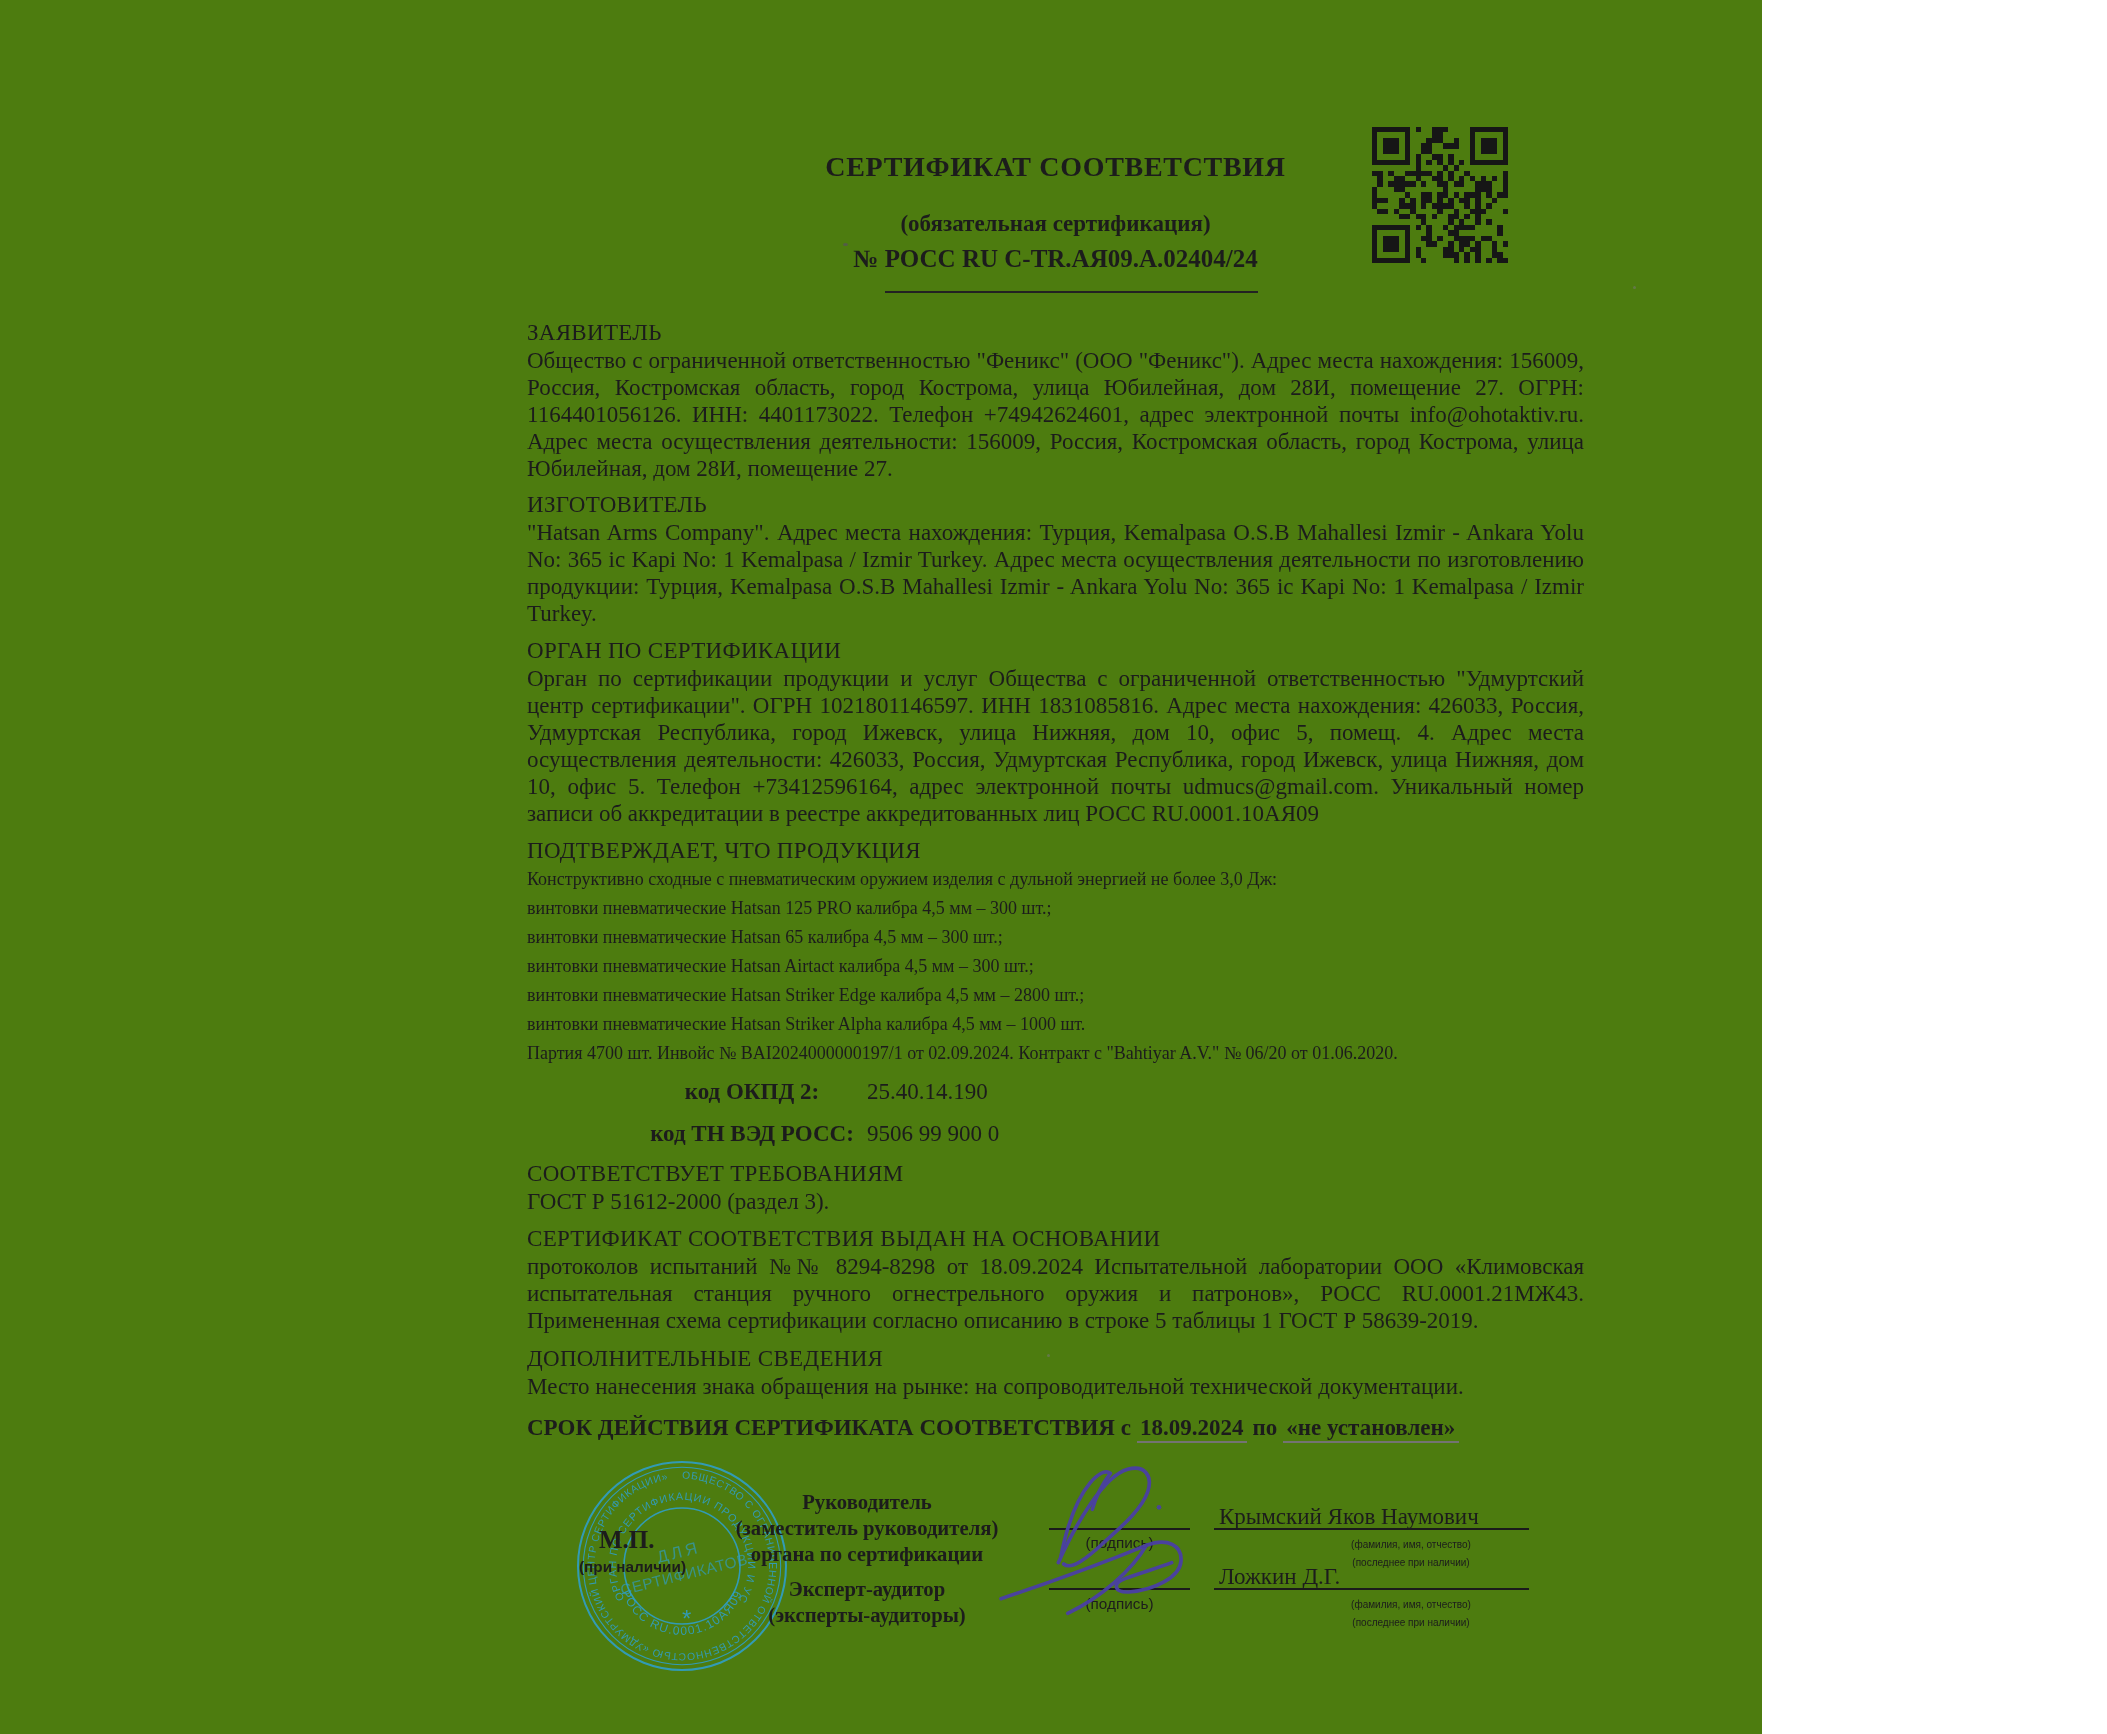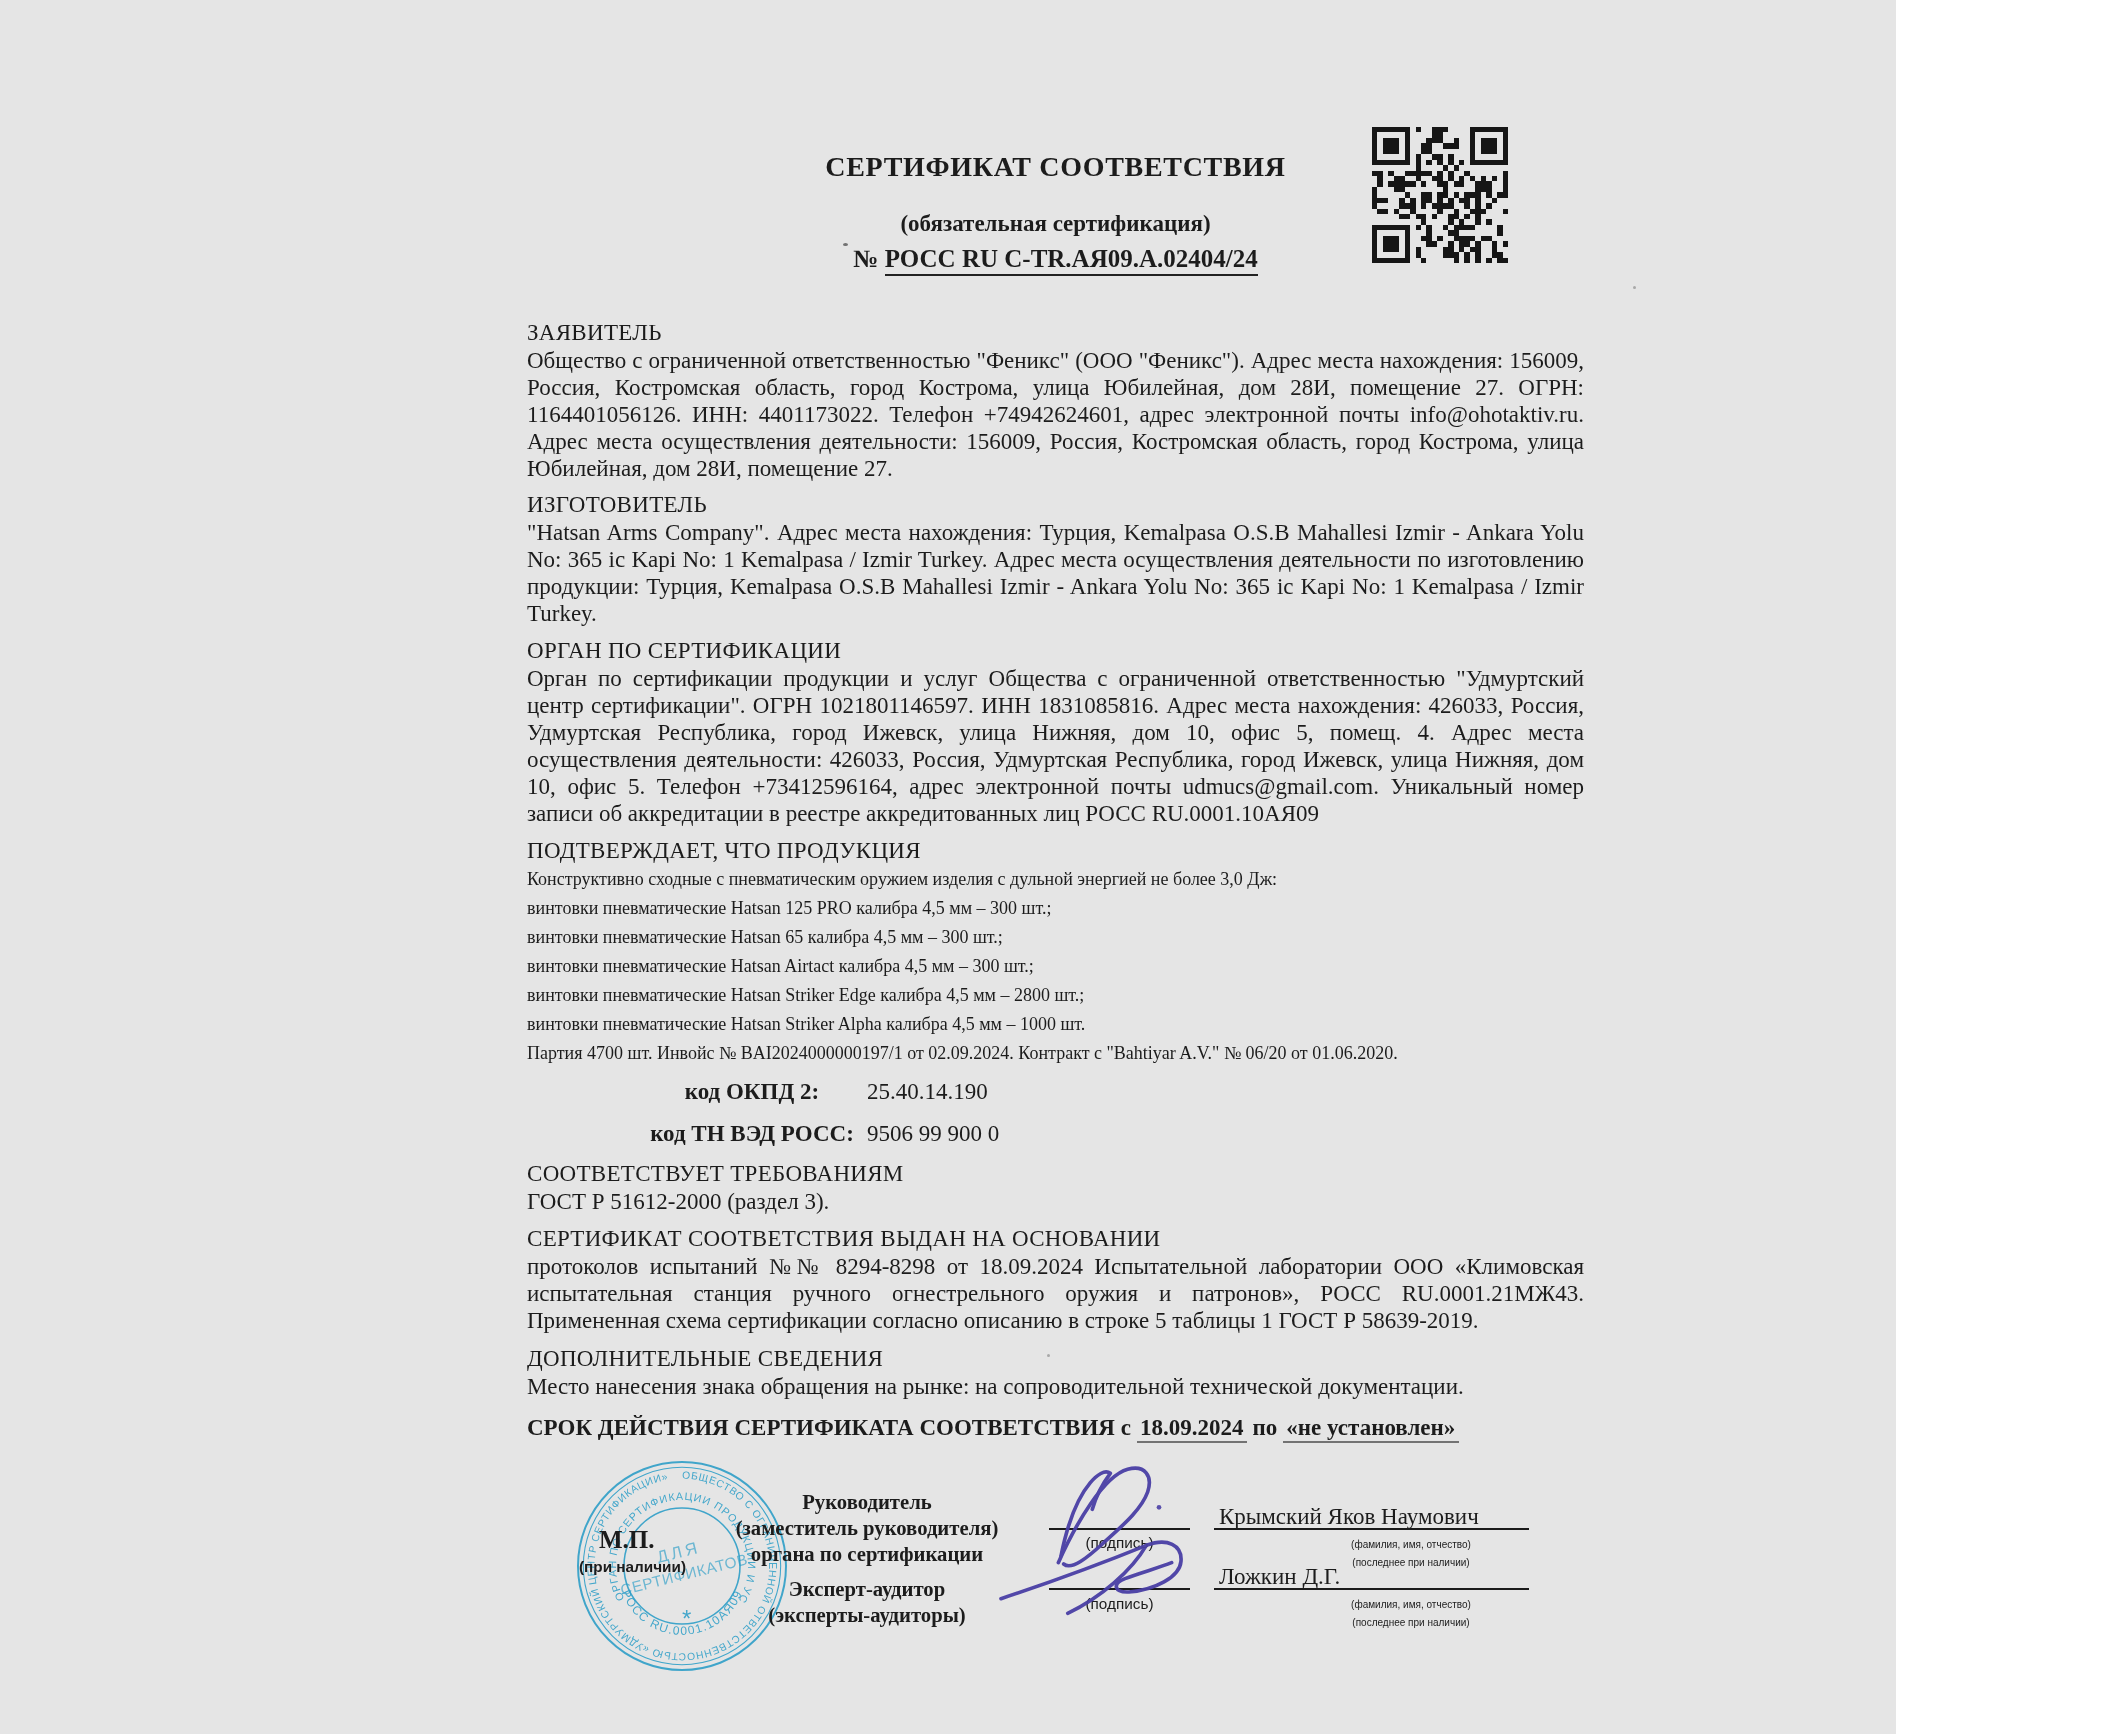--- a/index.html
+++ b/index.html
@@ -1,29 +1,29 @@
 <!DOCTYPE html>
 <html style="font-size:10.7px"><head>
 <meta charset="utf-8">
 <style>
   html,body{margin:0;padding:0;background:#ffffff;}
   .page{
     position:relative;
-    width:1896px;height:1734px;
-    background:#e5e5e5;
+    width:1762px;height:1734px;
+    background:#4d7c0f;
     font-family:"Liberation Serif", serif;
     color:#1c1c1c;
     overflow:hidden;
   }
   
   .header{position:absolute;left:527px;top:0;width:1057px;text-align:center;}
   .title{position:absolute;left:0;top:151px;width:100%;font-size:28px;font-weight:bold;letter-spacing:0.7px;}
   .subtitle{position:absolute;left:0;top:211px;width:100%;font-size:23px;font-weight:bold;}
   .cert-number{position:absolute;left:0;top:245px;width:100%;font-size:25px;font-weight:bold;}
-  .cert-number .num{border-bottom:2.7px solid #222;padding-bottom:2px;}
+  .cert-number .num{border-bottom:2.7px solid #222;padding-bottom:19px;}
   .ink-dot{position:absolute;left:843px;top:243px;width:5.3px;height:3.3px;border-radius:50%;background:#555;opacity:.8;}
   .speck{position:absolute;width:3.3px;height:3.3px;border-radius:50%;background:#777;opacity:.55;}
   
   .qr{position:absolute;left:1372px;top:127px;width:136px;height:136px;}
   .qr svg{width:100%;height:100%;}
   
   .content{position:absolute;left:527px;top:319px;width:1057px;}
   .sec-h{font-size:23px;font-weight:normal;line-height:28px;margin:0;letter-spacing:0.3px;}
   .para{font-size:23px;line-height:27px;margin:0;text-align:justify;}
   .mt14{margin-top:9.3px;} .mt16{margin-top:10.7px;}

